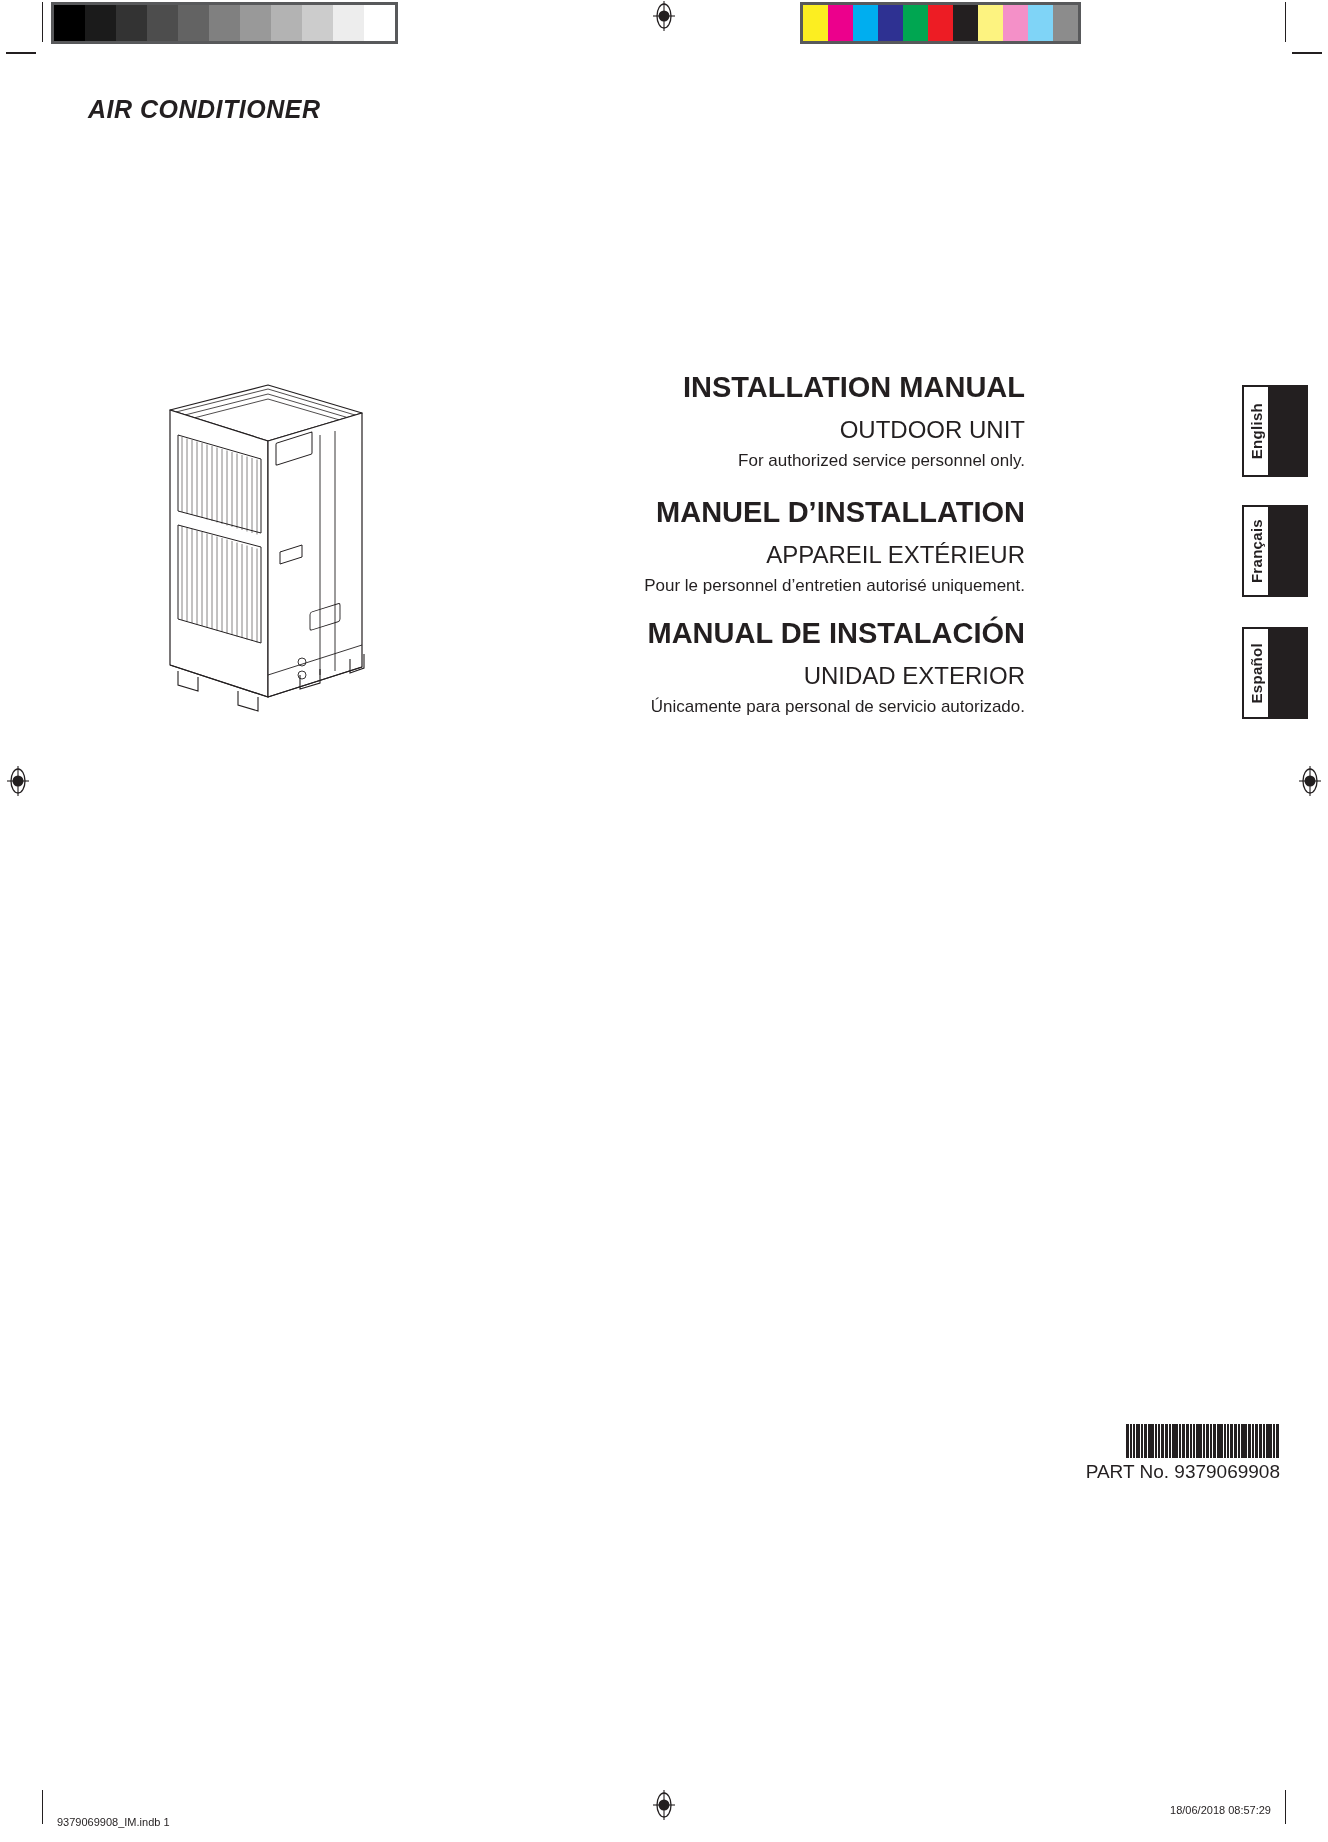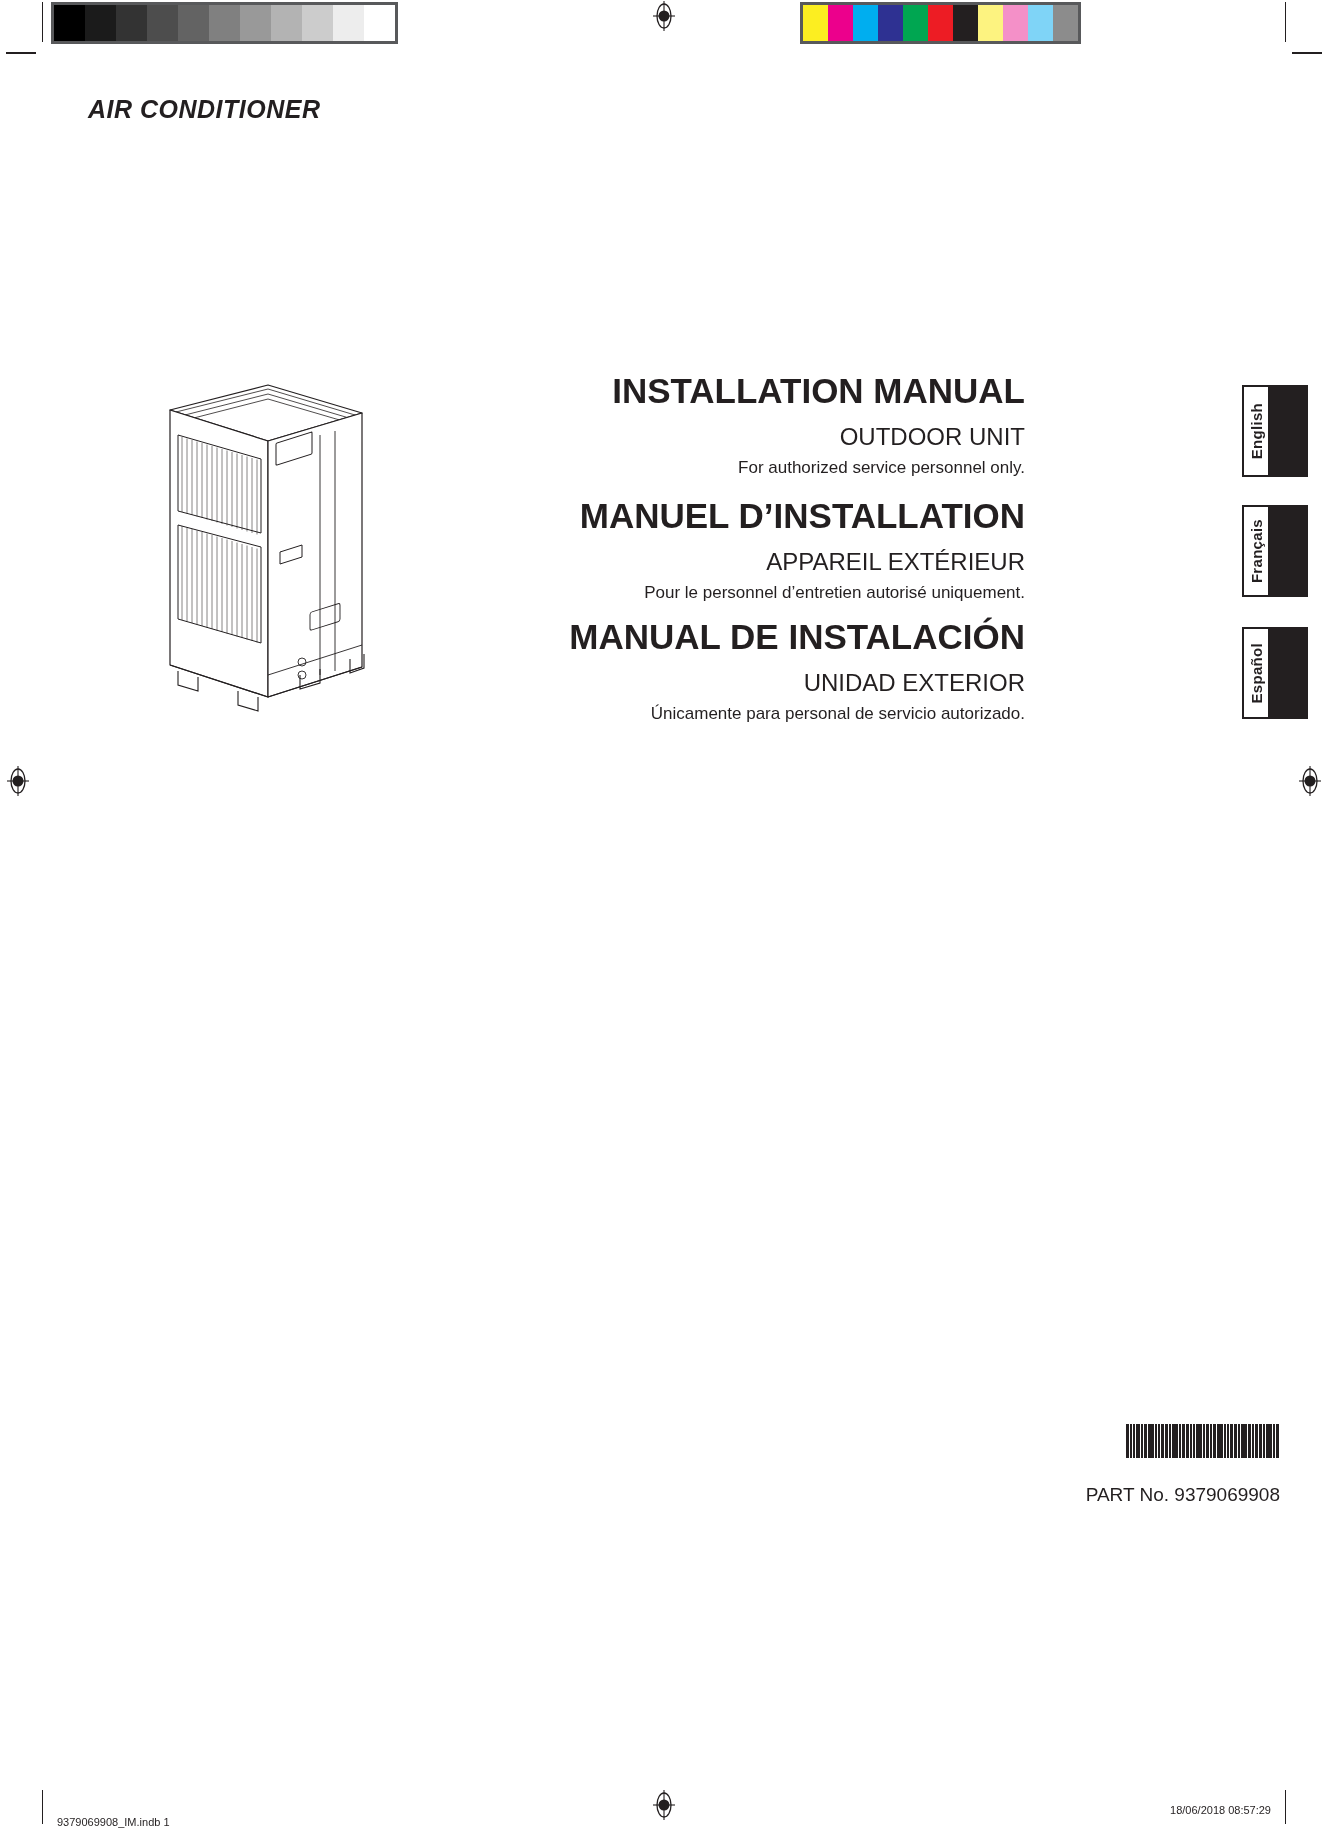--- a/index.html
+++ b/index.html
@@ -83,21 +83,21 @@
   }
 
   
   .lang-block {
     position: absolute;
     right: 303px;
     text-align: right;
     width: 620px;
   }
   .lang-block .ttl {
-    font-size: 35px;
+    font-size: 29px;
     font-weight: bold;
     line-height: 1.08;
     letter-spacing: 0px;
     white-space: nowrap;
   }
   .lang-block .sub {
     font-size: 24px;
     line-height: 1.25;
     margin-top: 12px;
     white-space: nowrap;
@@ -161,21 +161,21 @@
     height: 34px;
   }
   .barcode i {
     display: block;
     background: #231f20;
     height: 100%;
     margin-right: 1px;
   }
   .part-no {
     font-size: 19px;
-    margin-top: 26px;
+    margin-top: 3px;
     white-space: nowrap;
   }
 
   
   .footer-left {
     position: absolute;
     left: 57px;
     bottom: 14px;
     font-size: 11px;
     white-space: nowrap;

